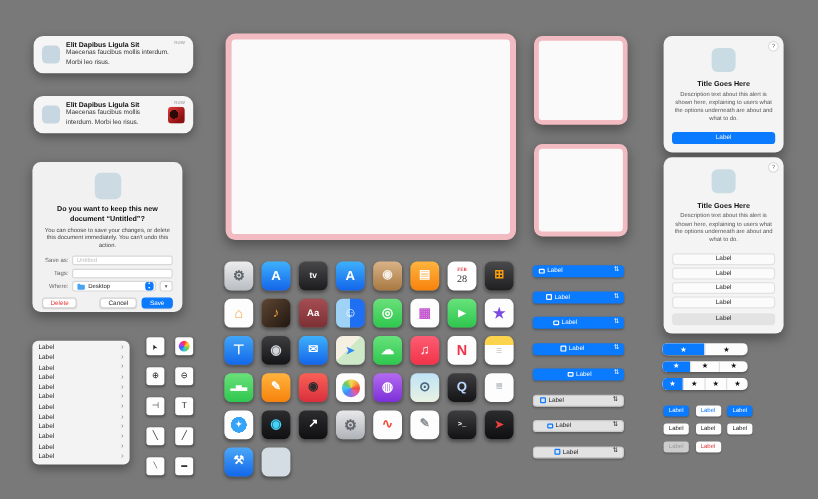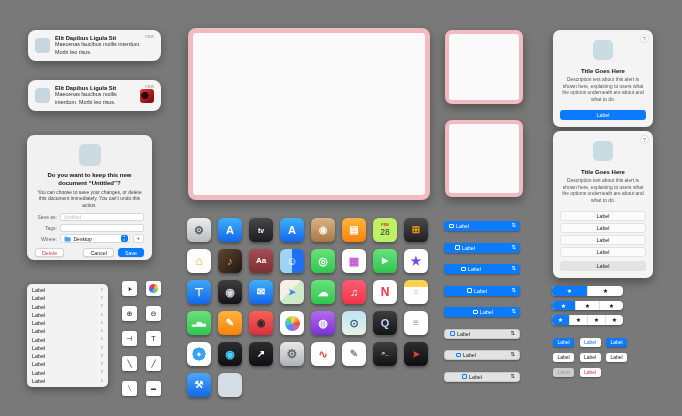--- a/index.html
+++ b/index.html
@@ -284,21 +284,21 @@
       </div>
       <div class="app-icon" style="background: linear-gradient(rgb(61, 176, 251), rgb(20, 101, 234));">
         <span class="app-glyph" style="color: rgb(255, 255, 255); font-size: 11px;">A</span>
       </div>
       <div class="app-icon" style="background: linear-gradient(rgb(217, 178, 134), rgb(168, 121, 66));">
         <span class="app-glyph" style="color: rgb(246, 239, 230); font-size: 10px;">◉</span>
       </div>
       <div class="app-icon" style="background: linear-gradient(rgb(255, 180, 62), rgb(247, 130, 12));">
         <span class="app-glyph" style="color: rgb(255, 255, 255); font-size: 10px;">▤</span>
       </div>
-      <div class="app-icon cal" style="background: #bef264;">
+      <div class="app-icon cal" style="background: #ffffff; font-family: Liberation Serif, serif;">
         <span class="cal-sub">FEB</span>
         <span class="cal-num">28</span>
       </div>
       <div class="app-icon" style="background: linear-gradient(rgb(74, 74, 76), rgb(31, 31, 33));">
         <span class="app-glyph" style="color: rgb(255, 159, 10); font-size: 10px;">⊞</span>
       </div>
       <div class="app-icon" style="background: rgb(253, 253, 253);">
         <span class="app-glyph" style="color: rgb(242, 163, 60); font-size: 12px;">⌂</span>
       </div>
       <div class="app-icon" style="background: linear-gradient(135deg, rgb(95, 70, 52), rgb(32, 23, 15));">

